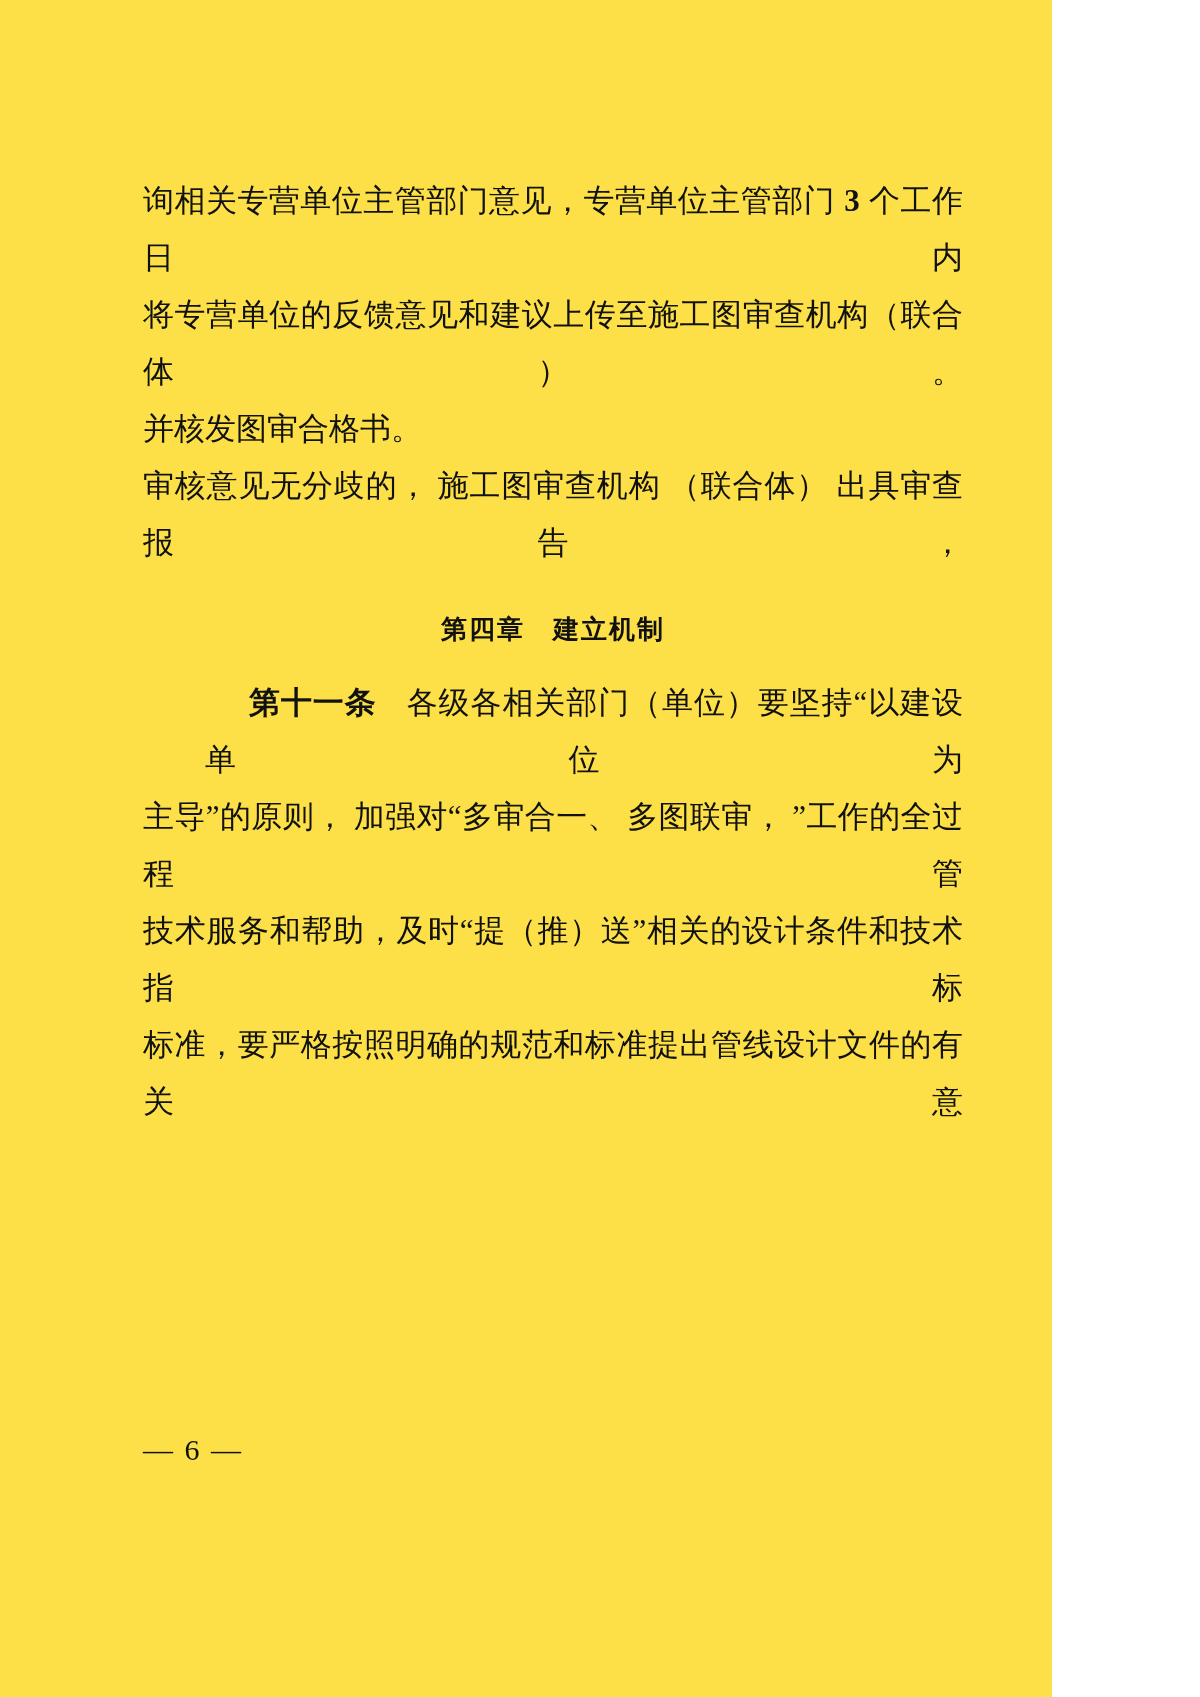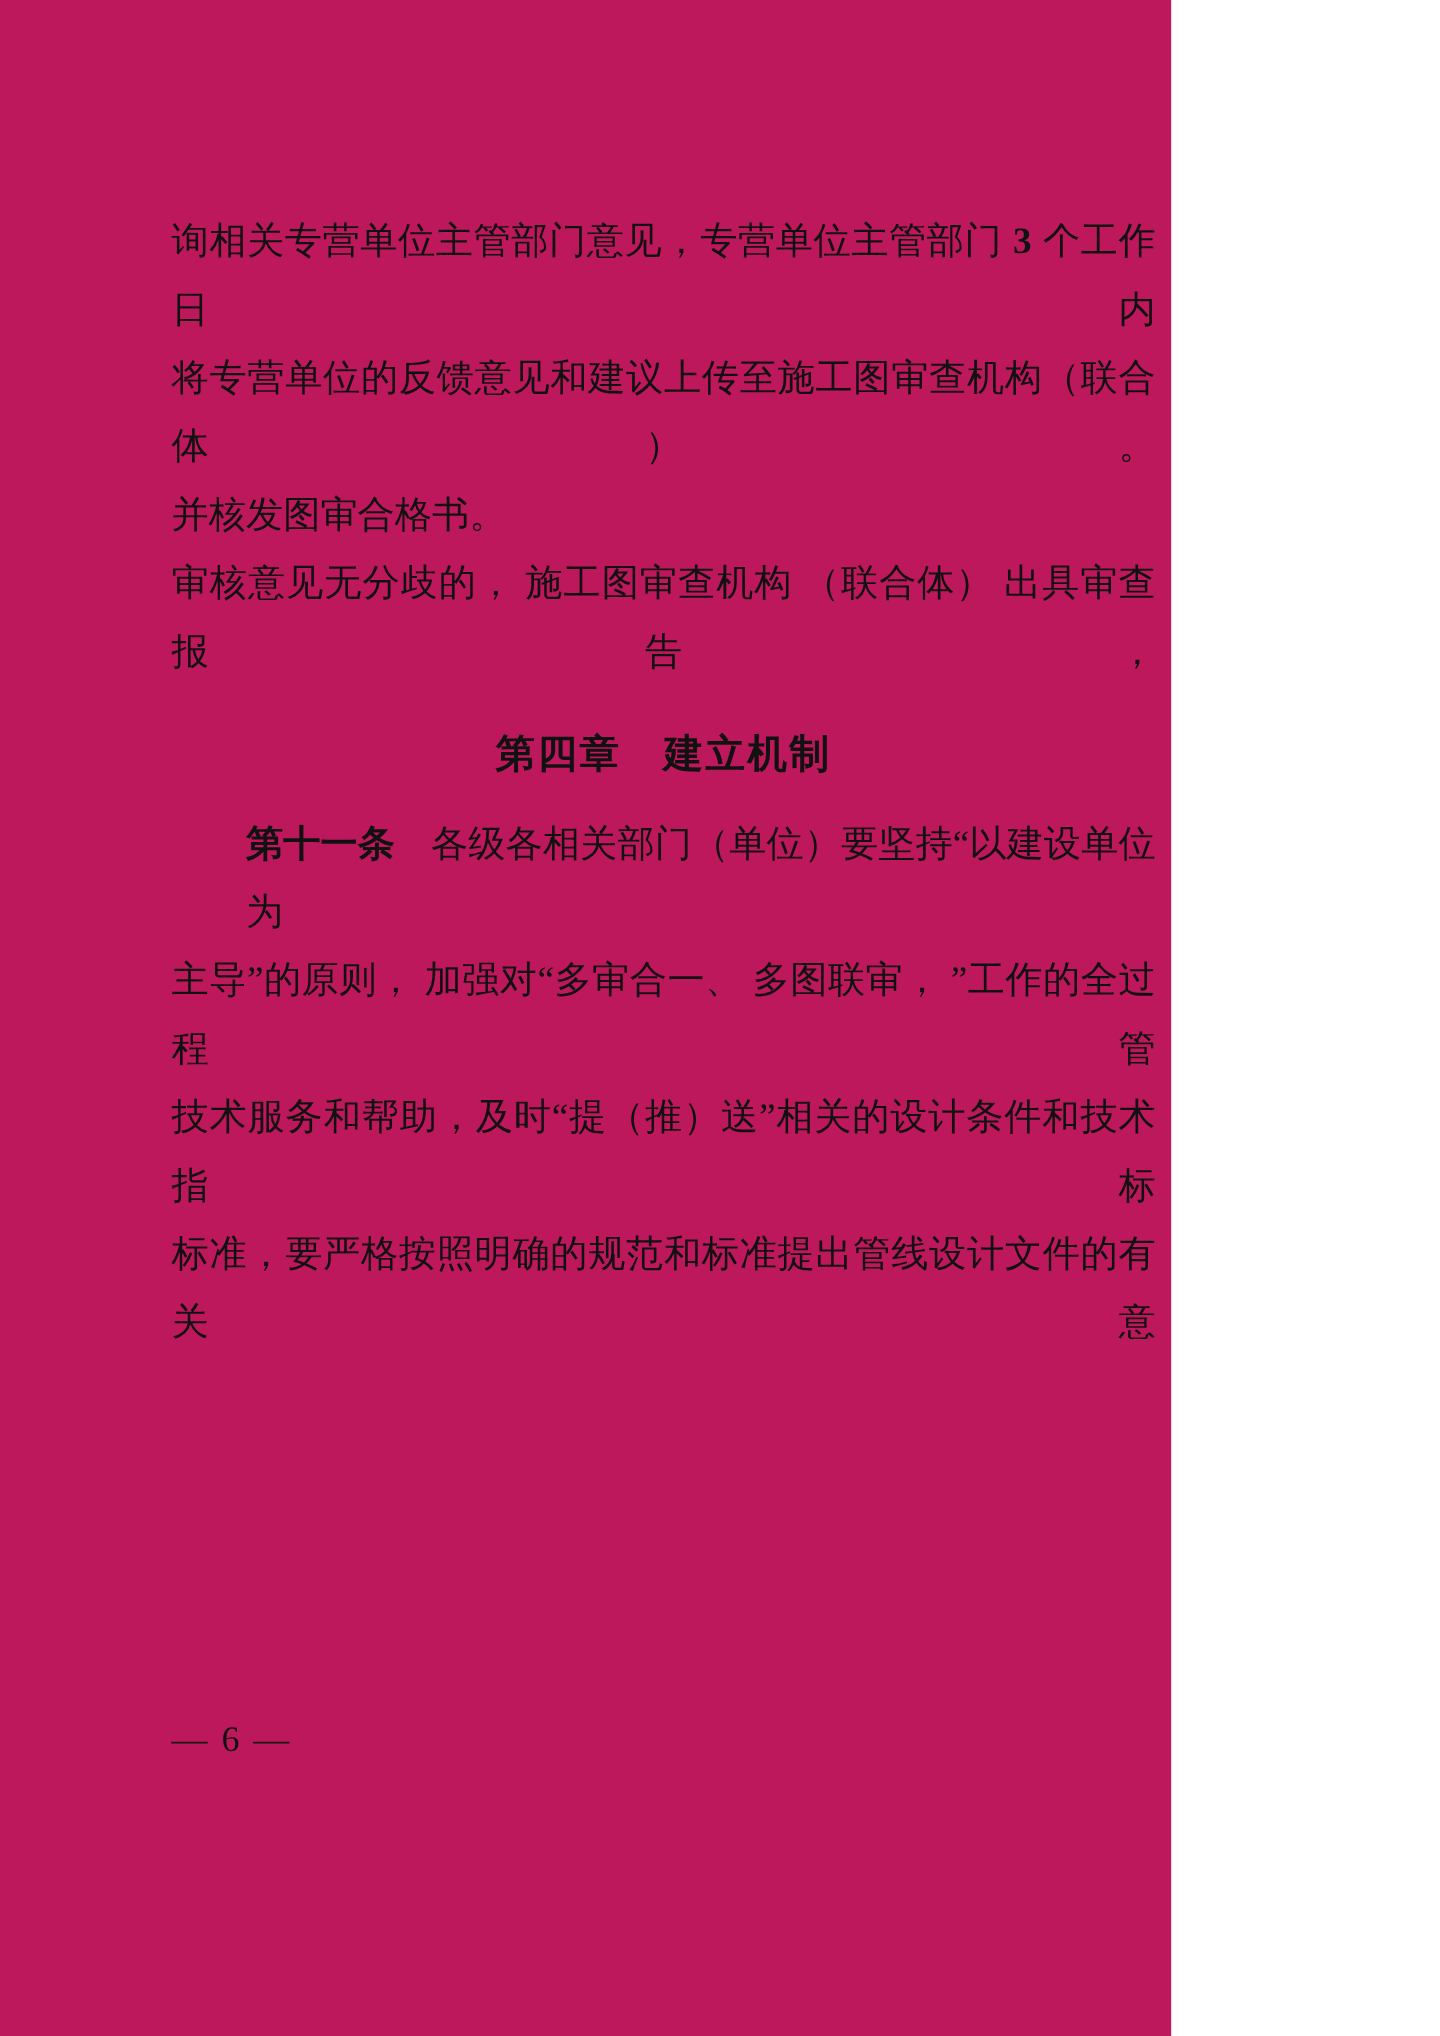--- a/index.html
+++ b/index.html
@@ -9,23 +9,23 @@
   }
   body {
     width: 1200px;
     height: 1697px;
     position: relative;
     font-family: "Liberation Serif", "DejaVu Serif", serif;
     color: #111111;
   }
   .page {
     position: relative;
-    width: 976px;
+    width: 1052px;
     height: 1697px;
-    background: #be185d;
+    background: #fde047;
     overflow: hidden;
   }
   .content {
     position: absolute;
     left: 143px;
     top: 172px;
     width: 820px;
   }
   .line {
     margin: 0;
@@ -39,28 +39,29 @@
     text-align-last: left;
   }
   .line.indent {
     padding-left: 62px;
   }
   .bold {
     font-weight: bold;
   }
   .label {
     margin-right: 30px;
+    margin-left: 44px;
   }
   .num {
     font-weight: bold;
     margin: 0 9px;
   }
   .chapter {
     margin: 30px 0 16px 0;
-    font-size: 33px;
+    font-size: 26px;
     font-weight: bold;
     line-height: 57px;
     text-align: right;
     text-align-last: center;
     letter-spacing: 2px;
   }
   .footer {
     position: absolute;
     left: 143px;
     top: 1432px;

